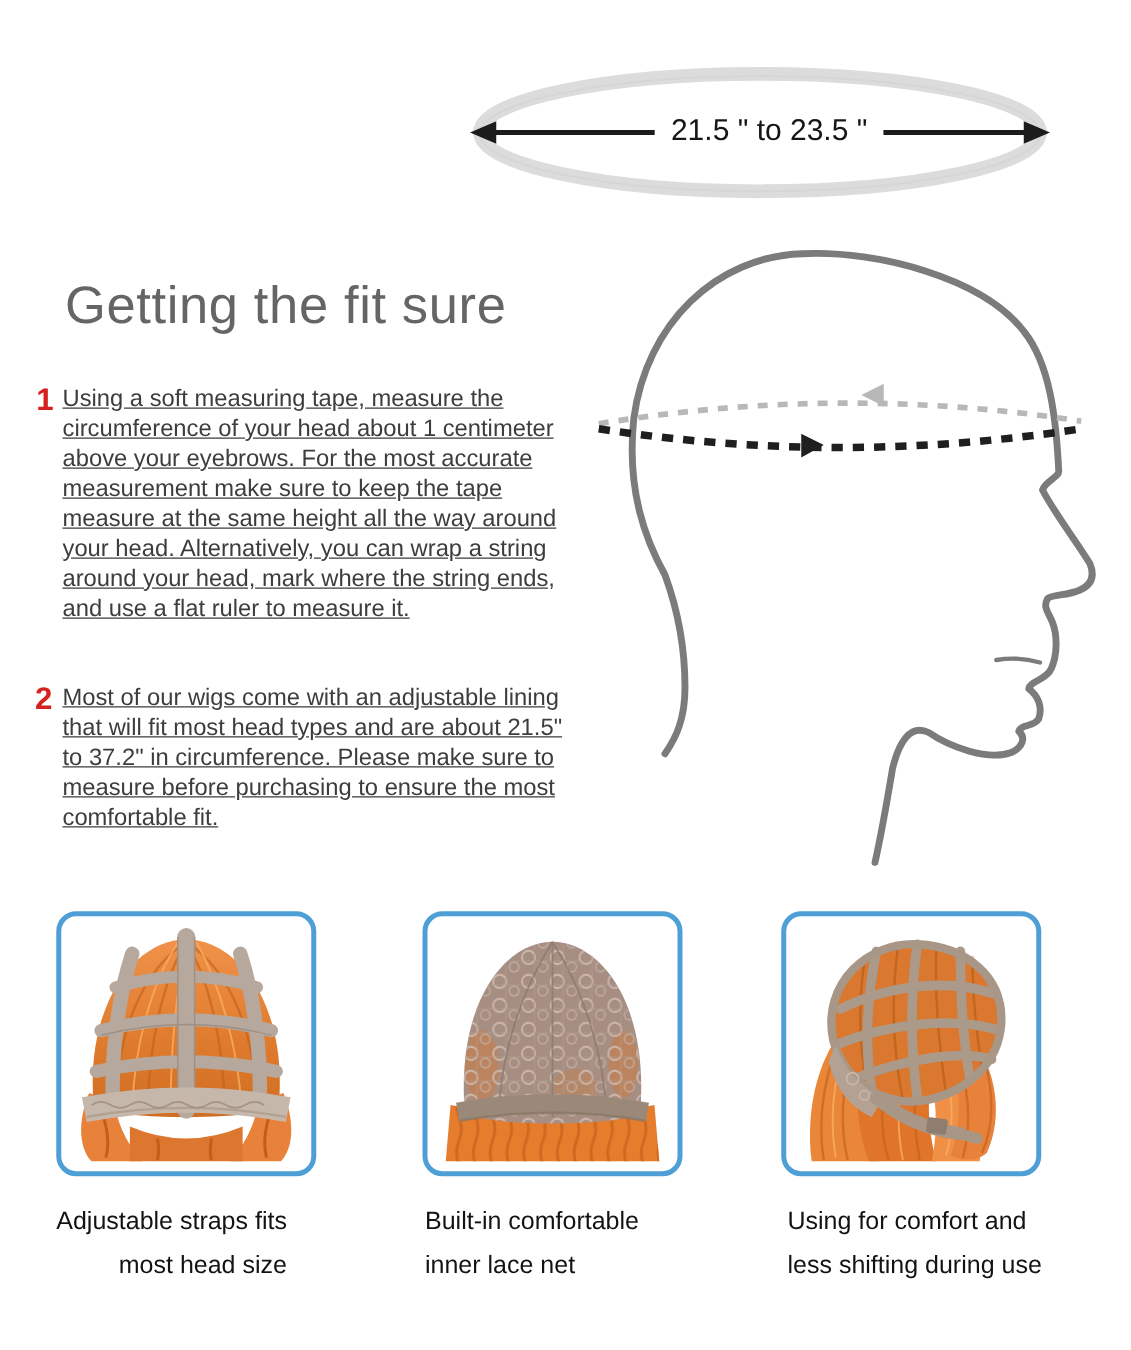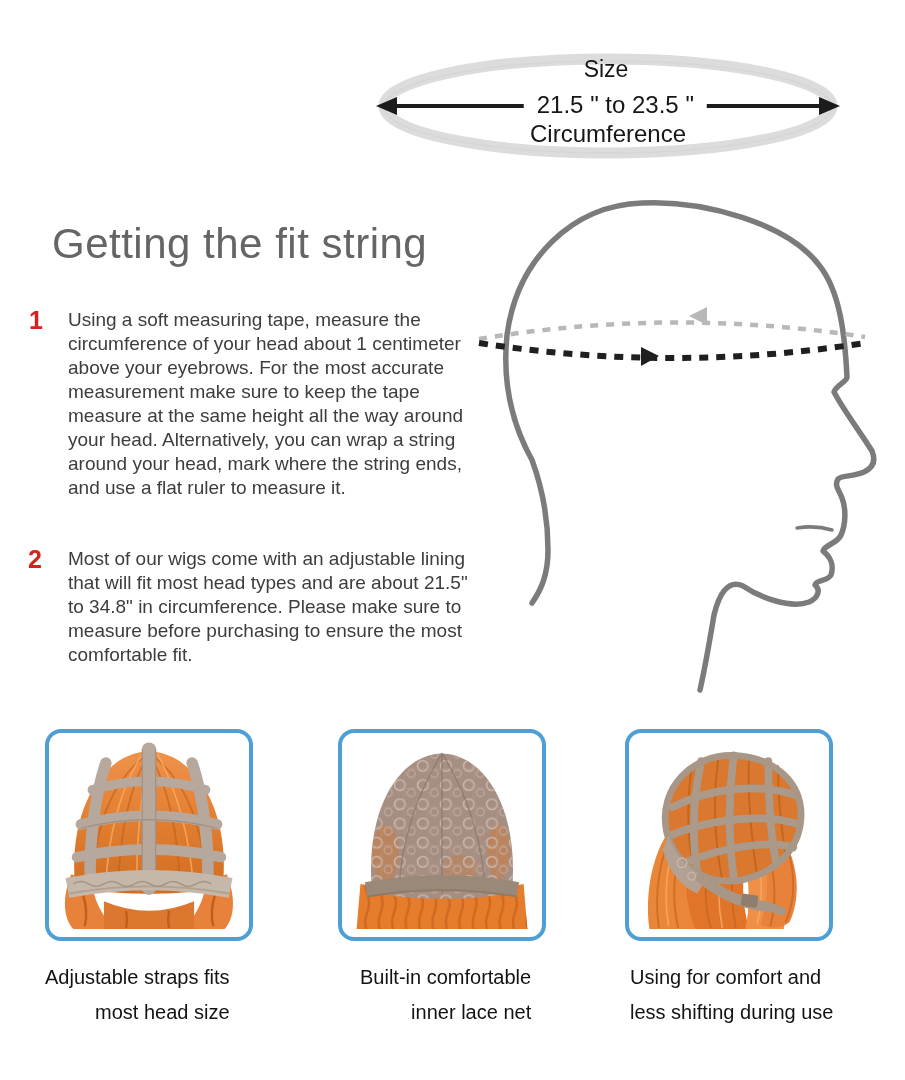--- a/index.html
+++ b/index.html
@@ -31,22 +31,22 @@
     position:absolute; left:52px; top:220px; margin:0;
     font-size:42px; font-weight:normal; color:#656565; letter-spacing:0.5px;
     white-space:nowrap;
   }
 
   
   .step-num {
     position:absolute; font-size:25px; font-weight:bold; color:#d6221f;
   }
   .step-text {
-    position:absolute; left:68px; width:410px; margin:0;
-    font-size:19px; line-height:24px; color:#3d3d3d; white-space:pre-line;
+    position:absolute; left:50px; width:410px; margin:0;
+    font-size:19px; line-height:24px; color:#3d3d3d; white-space:pre-line;text-decoration:underline;
   }
   #step1-num { left:29px; top:306px; }
   #step1-text { top:308px; }
   #step2-num { left:28px; top:545px; }
   #step2-text { top:547px; }
 
   
   .head-diagram { left:455px; top:185px; width:450px; height:510px; }
 
   
@@ -58,55 +58,53 @@
   .card svg { width:100%; height:100%; display:block; }
   #card-1 { left:45px; }
   #card-2 { left:338px; }
   #card-3 { left:625px; }
 
   .caption {
     position:absolute; top:960px; margin:0;
     font-size:20px; line-height:35px; color:#131313; white-space:pre-line;
   }
   #caption-1 { left:45px;text-align:right; }
-  #caption-2 { left:360px;text-align:right; }
+  #caption-2 { left:340px; }
   #caption-3 { left:630px; }
 </style>
 </head>
 <body>
 
 <div class="abs size-diagram">
   <svg width="472" height="122" viewBox="0 0 472 122">
     <ellipse cx="236" cy="62" rx="224" ry="47" fill="none" stroke="#dcdcdc" stroke-width="11"></ellipse>
     <ellipse cx="236" cy="63" rx="224" ry="46" fill="none" stroke="#d2d2d2" stroke-width="1.5" opacity="0.6"></ellipse>
     <line x1="18" y1="62" x2="454" y2="62" stroke="#1c1c1c" stroke-width="4"></line>
     <polygon points="4,62 25,53 25,71" fill="#1c1c1c"></polygon>
     <polygon points="468,62 447,53 447,71" fill="#1c1c1c"></polygon>
   </svg>
-  <div class="size-label">Size</div>
   <div class="range-label">21.5 " to 23.5 "</div>
-  <div class="circ-label">Circumference</div>
-</div>
-
-<h1 class="page-title">Getting the fit string</h1>
+</div>
+
+<h1 class="page-title">Getting the fit sure</h1>
 
 <span class="step-num" id="step1-num">1</span>
 <p class="step-text" id="step1-text">Using a soft measuring tape, measure the
 circumference of your head about 1 centimeter
 above your eyebrows. For the most accurate
 measurement make sure to keep the tape
 measure at the same height all the way around
 your head. Alternatively, you can wrap a string
 around your head, mark where the string ends,
 and use a flat ruler to measure it.</p>
 
 <span class="step-num" id="step2-num">2</span>
 <p class="step-text" id="step2-text">Most of our wigs come with an adjustable lining
 that will fit most head types and are about 21.5"
-to 34.8" in circumference. Please make sure to
+to 37.2" in circumference. Please make sure to
 measure before purchasing to ensure the most
 comfortable fit.</p>
 
 <div class="abs head-diagram">
   <svg width="450" height="510" viewBox="0 0 450 510">
 
     <path d="M 77 418
              C 86 405, 93 390, 93 365
              C 93 335, 88 305, 77 275
              C 62 248, 46 208, 52 150

